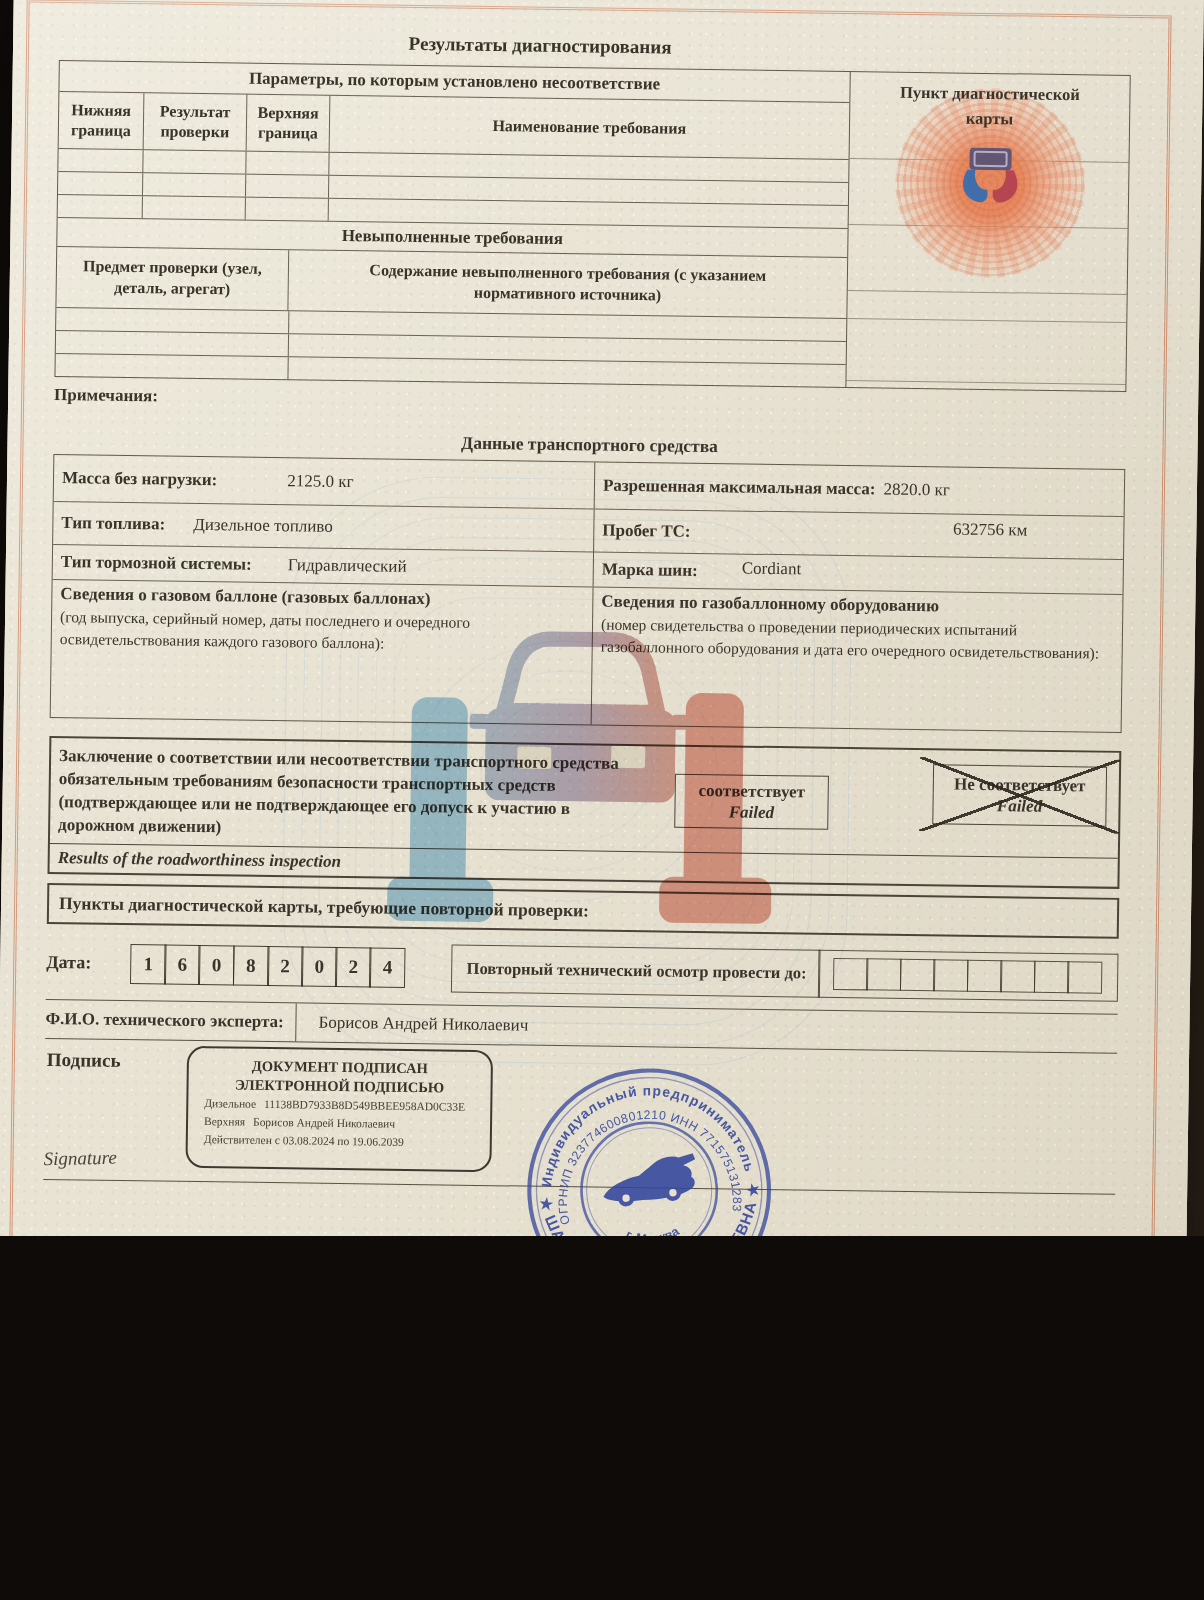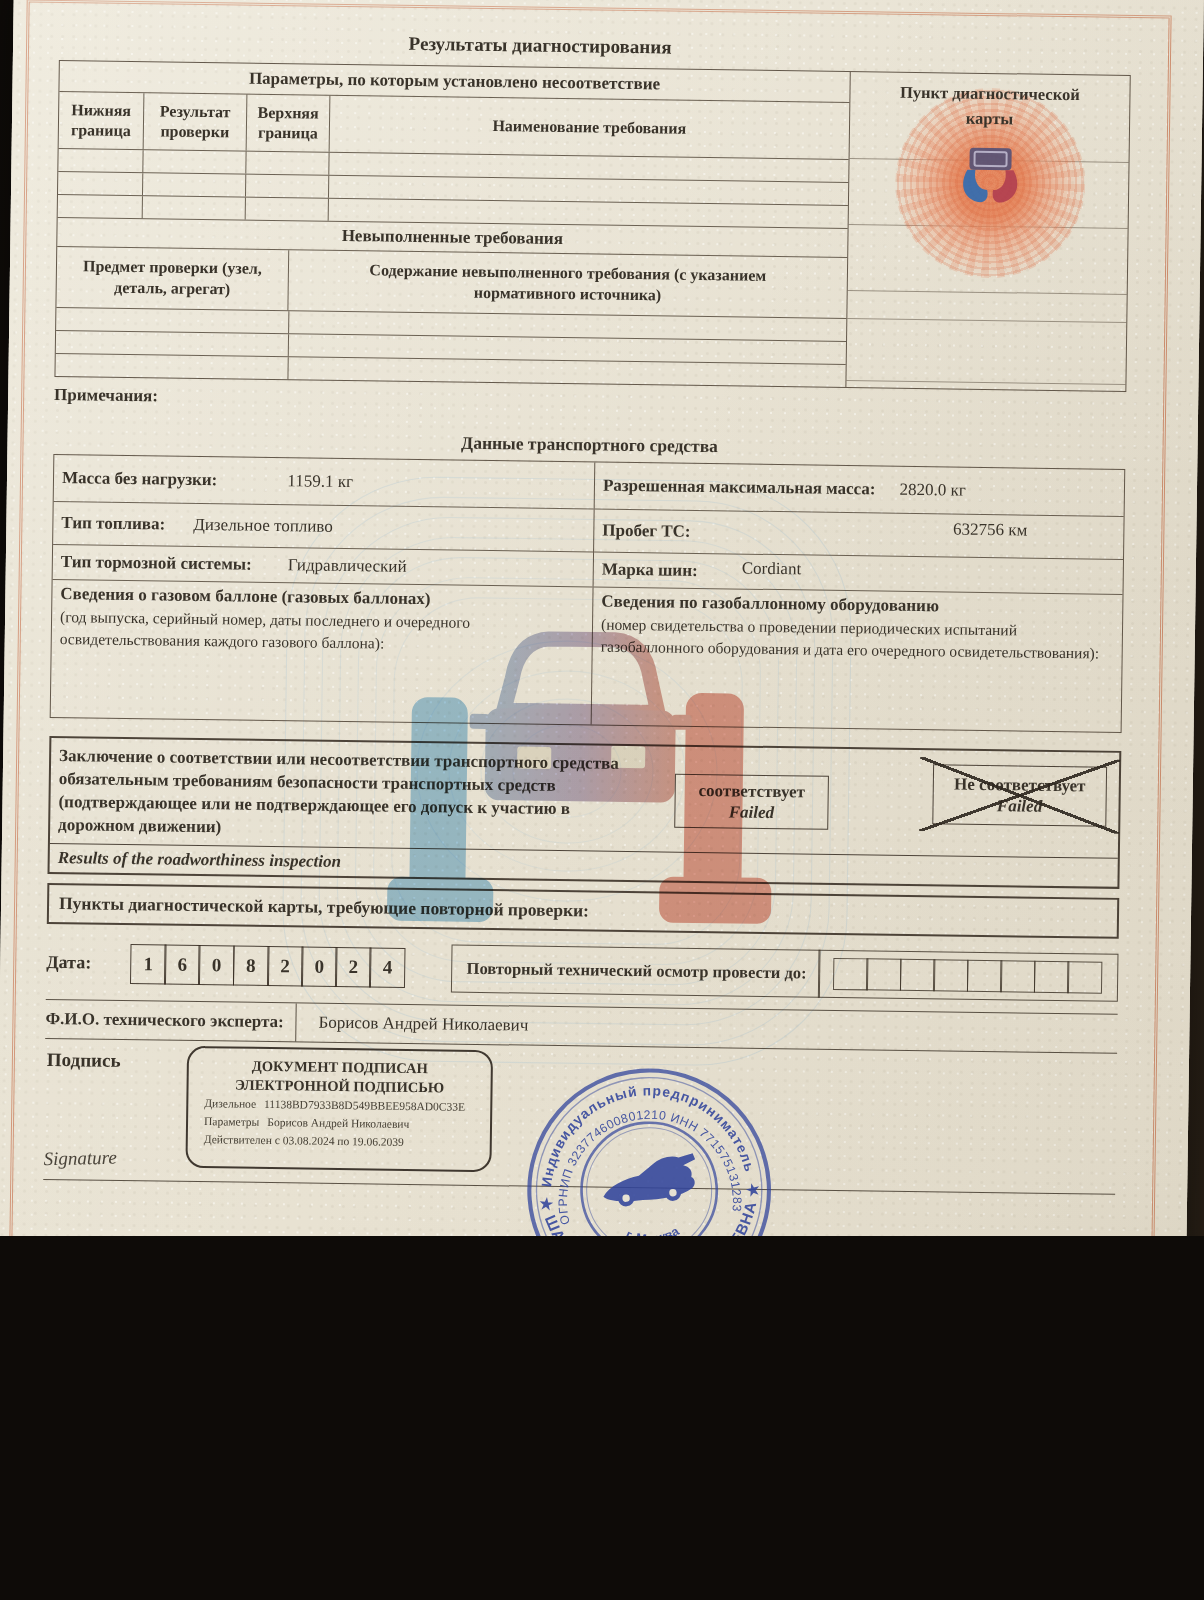--- a/index.html
+++ b/index.html
@@ -222,39 +222,39 @@
       </div>
 
       <div class="notes">Примечания:</div>
 
       <div class="veh-head">Данные транспортного средства</div>
 
       <div class="t2">
         <div class="t2l">
           <div class="vrow vh1">
             <span class="vlab">Масса без нагрузки:</span>
-            <span style="margin-left:70px;">1159.1 кг</span>
+            <span style="margin-left:70px;">2125.0 кг</span>
           </div>
           <div class="vrow vh2">
             <span class="vlab">Тип топлива:</span>
             <span style="margin-left:28px;">Дизельное топливо</span>
           </div>
           <div class="vrow vh3">
             <span class="vlab">Тип тормозной системы:</span>
             <span style="margin-left:36px;">Гидравлический</span>
           </div>
           <div class="vtall">
             <div class="vlab">Сведения о газовом баллоне (газовых баллонах)</div>
             <div class="note-sm">(год выпуска, серийный номер, даты последнего и очередного освидетельствования каждого газового баллона):</div>
           </div>
         </div>
         <div class="t2r">
           <div class="vrow vh1">
             <span class="vlab">Разрешенная максимальная масса:</span>
-            <span style="margin-left:24px;">2820.0 кг</span>
+            <span style="margin-left:8px;">2820.0 кг</span>
           </div>
           <div class="vrow vh2">
             <span class="vlab">Пробег ТС:</span>
             <span style="margin-left:auto;margin-right:90px;transform:translateY(-6px);">632756 км</span>
           </div>
           <div class="vrow vh3">
             <span class="vlab">Марка шин:</span>
             <span style="margin-left:44px;transform:translateY(-3px);">Cordiant</span>
           </div>
           <div class="vtall">
@@ -317,21 +317,21 @@
       <div class="t7">
         <div class="sig-ru">Подпись</div>
         <div class="sig-en">Signature</div>
         <div class="esign">
           <div class="l1">ДОКУМЕНТ ПОДПИСАН</div>
           <div class="l1">ЭЛЕКТРОННОЙ ПОДПИСЬЮ</div>
           <div class="sm">
             <span>Дизельное</span><span>11138BD7933B8D549BBEE958AD0C33E</span>
           </div>
           <div class="sm">
-            <span>Параметры</span><span>Борисов Андрей Николаевич</span>
+            <span>Верхняя</span><span>Борисов Андрей Николаевич</span>
           </div>
           <div class="sm">Действителен с 03.08.2024 по 19.06.2039</div>
         </div>
       </div>
 
       <svg class="lift" width="390" height="330" viewBox="0 0 390 330">
         <defs>
           <linearGradient id="carg" x1="0" y1="0" x2="1" y2="0">
             <stop offset="0" stop-color="#7e98c2"></stop>
               <stop offset="0.5" stop-color="#8f7aa6"></stop>

